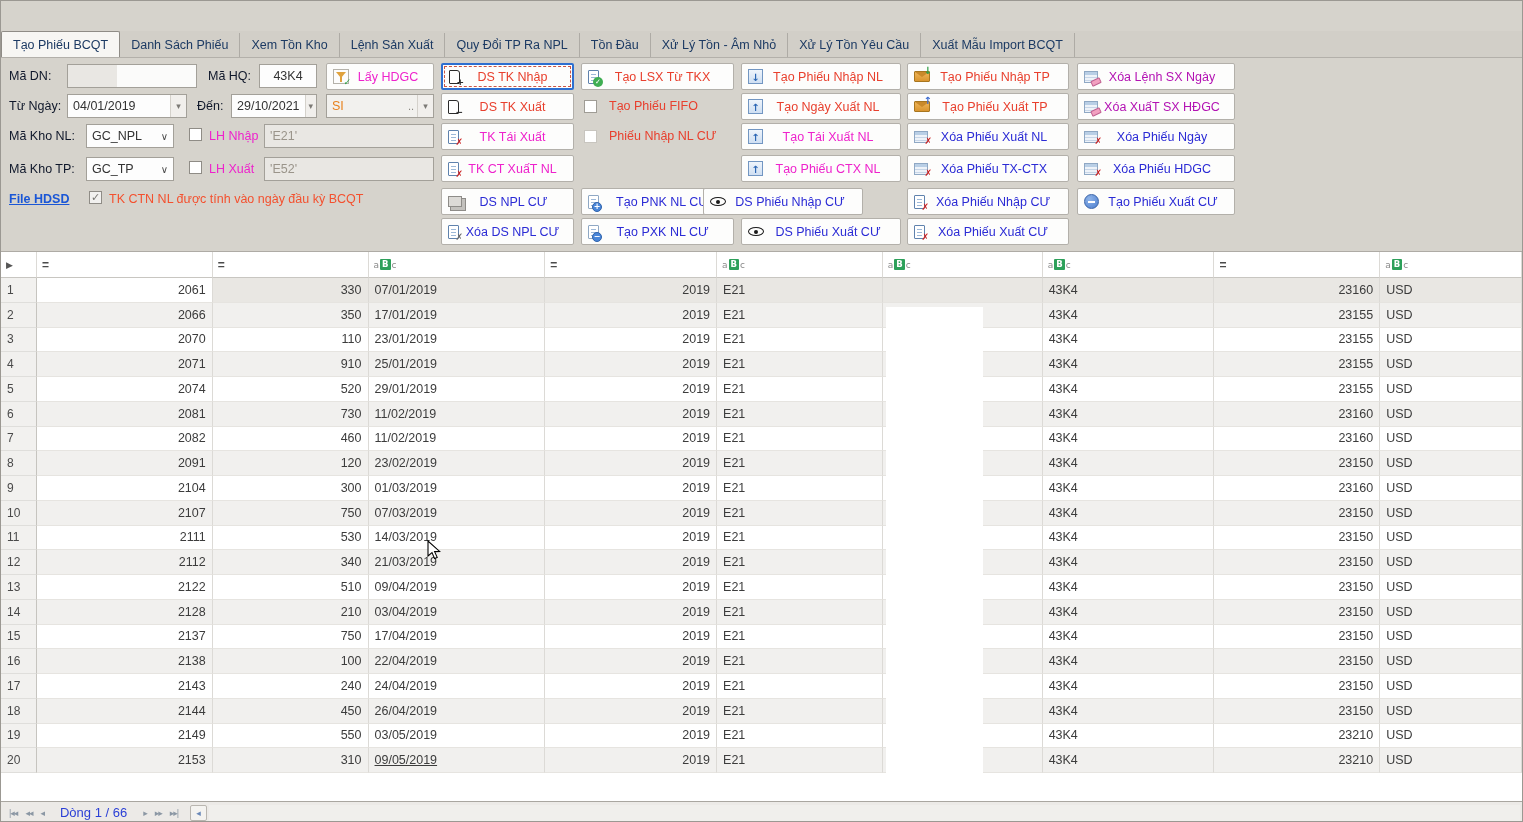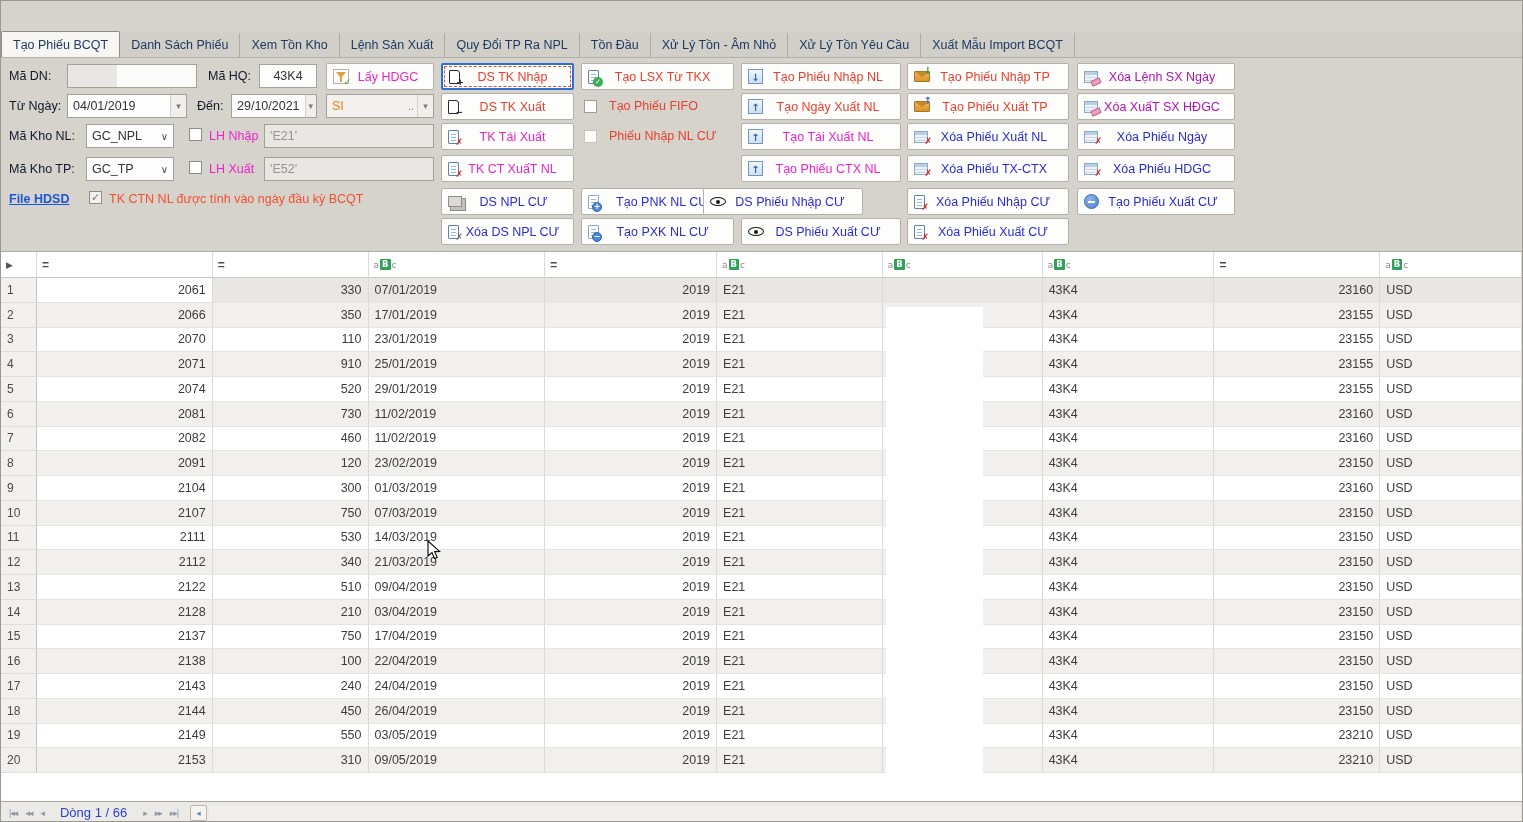--- a/index.html
+++ b/index.html
@@ -608,21 +608,21 @@
           <div class="gc a-l k-ma_lh" style="width: 166px;">E21</div>
           <div class="gc a-l k-ma_dv" style="width: 160px;"></div>
           <div class="gc a-l k-ma_hq" style="width: 172px;">43K4</div>
           <div class="gc a-r k-ty_gia" style="width: 166px;">23210</div>
           <div class="gc a-l k-ma_nt" style="width: 142px;">USD</div>
         </div>
         <div class="gr alt">
           <div class="gind">20</div>
           <div class="gc a-r k-id" style="width: 176px;">2153</div>
           <div class="gc a-r k-so_tk" style="width: 156px;">310</div>
-          <div class="gc a-l k-ngay_dk" style="width: 177px;">09/05/2019</div>
+          <div class="gc a-l k-ngay_dk" style="width: 177px; text-decoration: underline;">09/05/2019</div>
           <div class="gc a-r k-nam_dk" style="width: 172px;">2019</div>
           <div class="gc a-l k-ma_lh" style="width: 166px;">E21</div>
           <div class="gc a-l k-ma_dv" style="width: 160px;"></div>
           <div class="gc a-l k-ma_hq" style="width: 172px;">43K4</div>
           <div class="gc a-r k-ty_gia" style="width: 166px;">23210</div>
           <div class="gc a-l k-ma_nt" style="width: 142px;">USD</div>
         </div>
       </div>
     <div class="redact"></div>
     <svg class="cursor" width="18" height="20">

